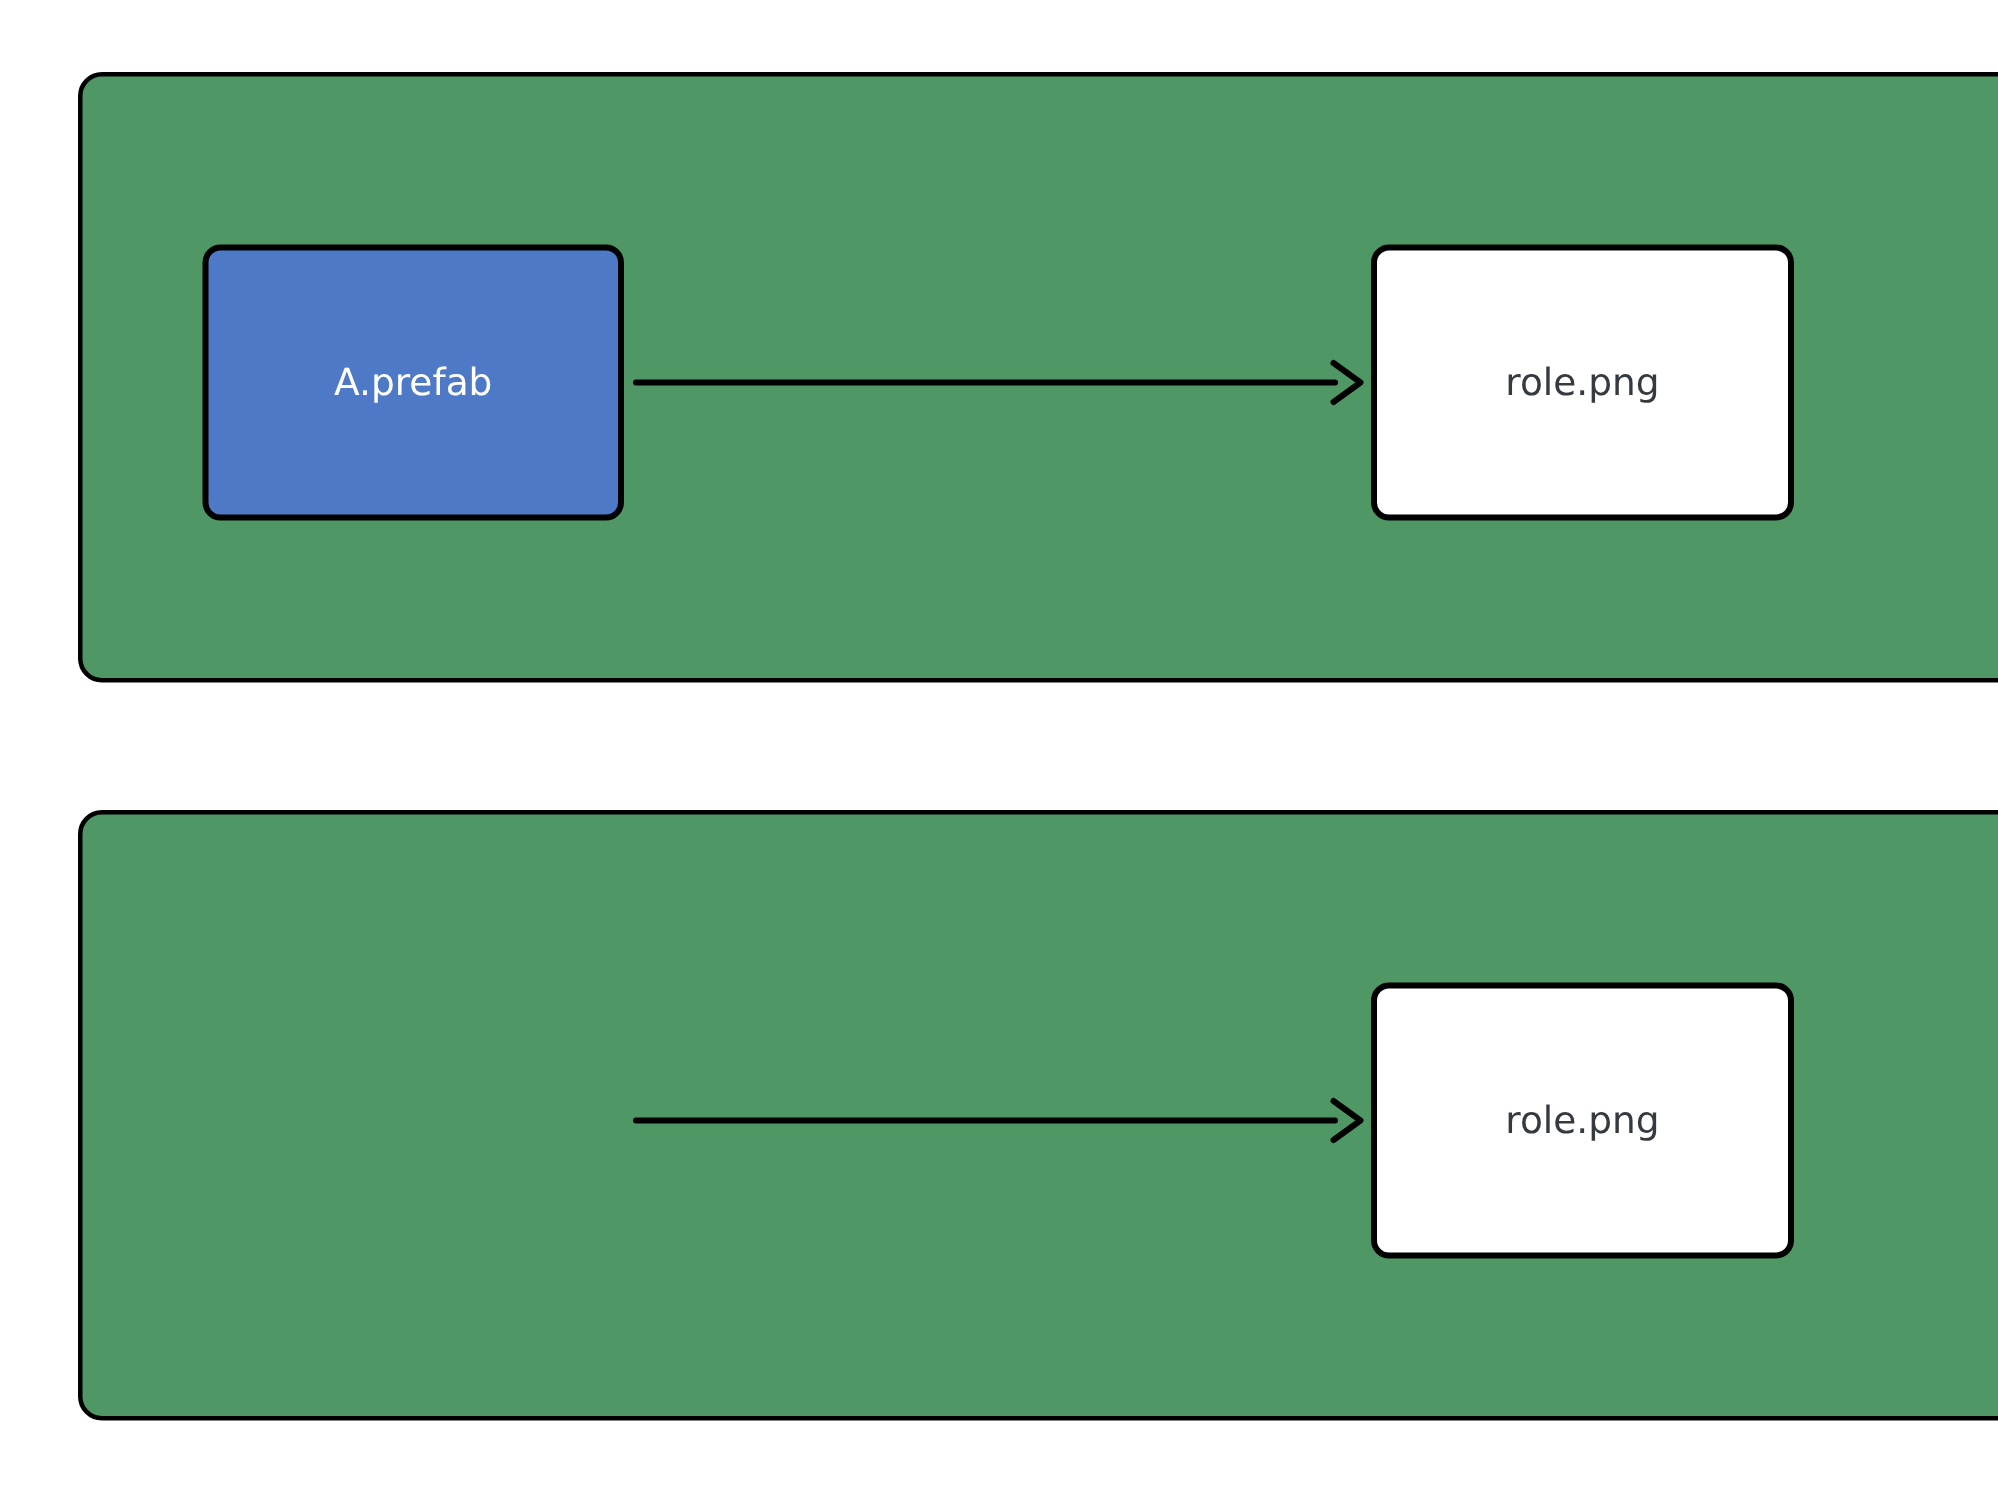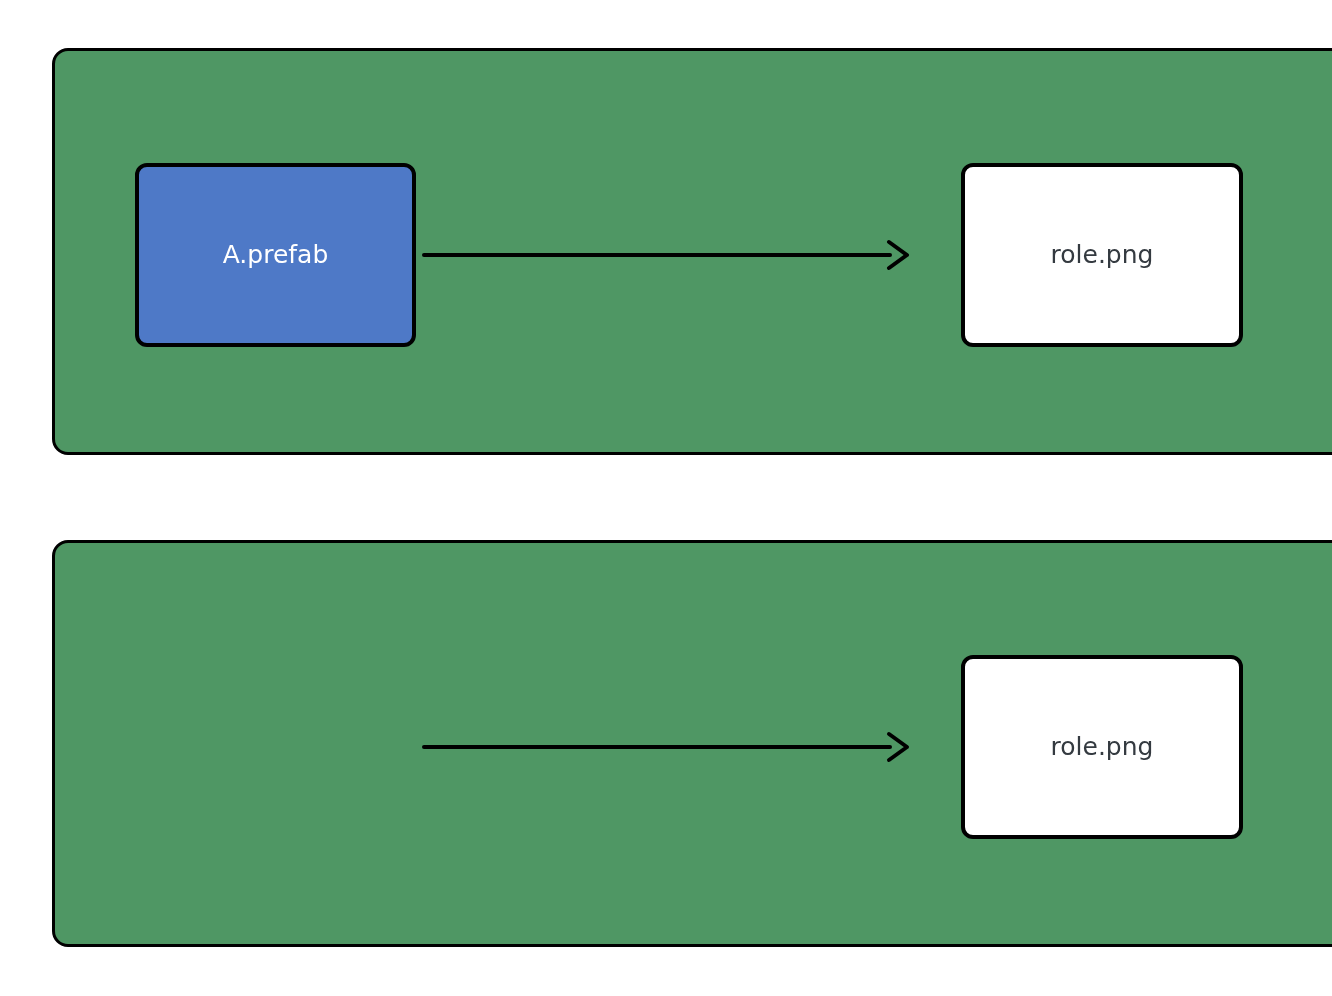--- a/index.html
+++ b/index.html
@@ -52,21 +52,20 @@
     left: 80px;
     width: 281px;
     background: var(--source-fill);
     color: var(--source-text);
   }
   .node.target {
     left: 859px;
     width: 282px;
     background: var(--target-fill);
     color: var(--target-text);
-    margin-left: 47px;
   }
 
   .arrow-svg {
     position: absolute;
     left: 367px;
     top: 184px;
     width: 488px;
     height: 40px;
     display: block;
     overflow: visible;

